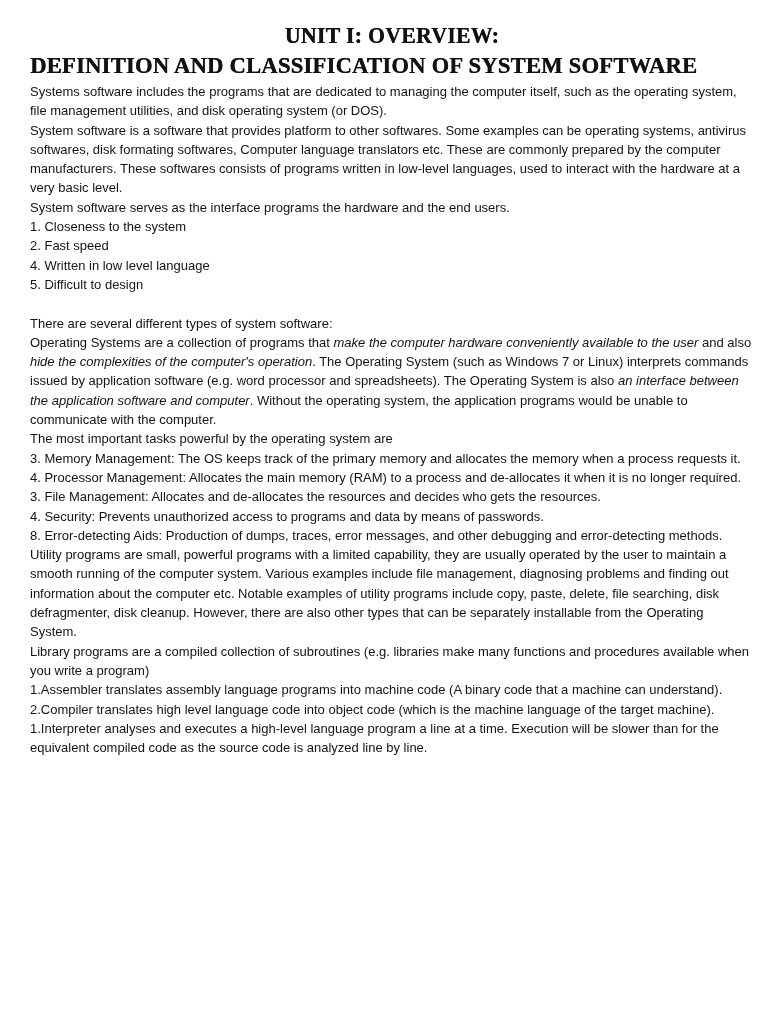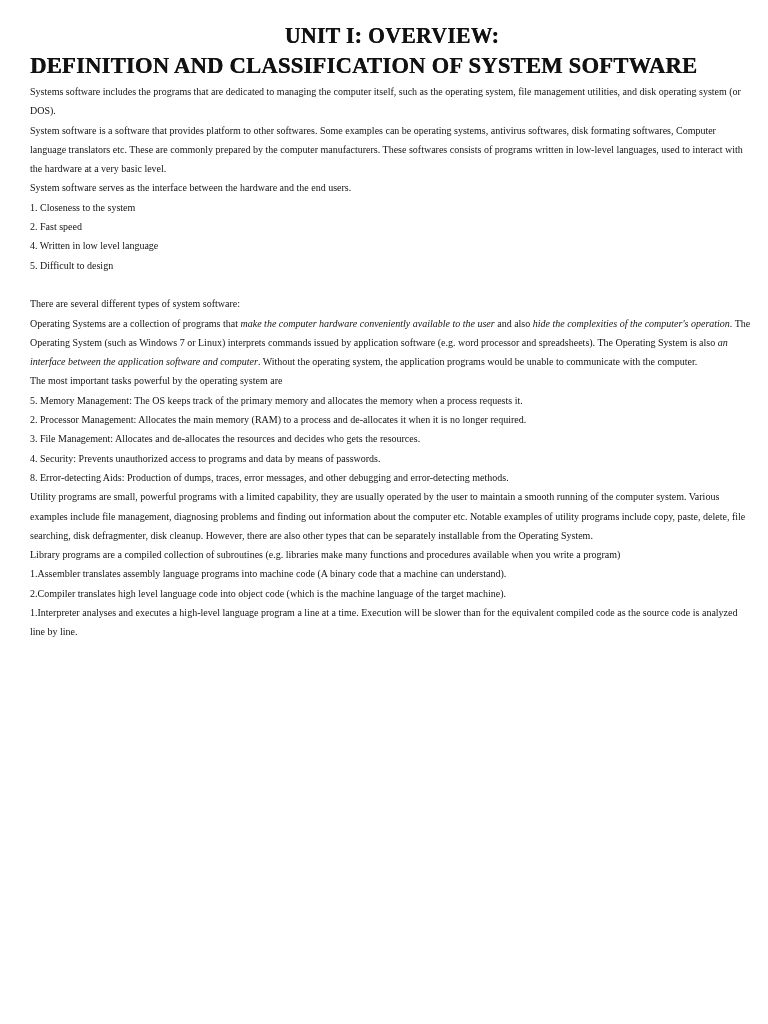--- a/index.html
+++ b/index.html
@@ -51,22 +51,22 @@
     text-align: left;
     margin: 2px 0 1px 0;
     color: #121212;
     font-variant: small-caps;
     transform: scaleX(0.985);
     transform-origin: left center;
     white-space: nowrap;
     text-shadow: 0.4px 0 0 #121212;
   }
   .body-text {
-    font-family: Liberation Serif, serif;
-    font-size: 10px;
+    font-family: Liberation Sans, sans-serif;
+    font-size: 13px;
     line-height: 19.3px;
     color: #131313;
     text-align: left;
     margin: 0;
     max-width: 726px;
     -webkit-font-smoothing: none;
   }
   .body-text p {
     margin: 0;
     padding: 0;
@@ -85,37 +85,37 @@
 
   <div class="heading-block">
     <h1 class="doc-title">UNIT I: OVERVIEW:</h1>
     <h2 class="doc-subtitle">DEFINITION AND CLASSIFICATION OF SYSTEM SOFTWARE</h2>
   </div>
 
   <div class="body-text">
 
     <p>Systems software includes the programs that are dedicated to managing the computer itself, such as the operating system, file management utilities, and disk operating system (or DOS).</p>
     <p>System software is a software that provides platform to other softwares. Some examples can be operating systems, antivirus softwares, disk formating softwares, Computer language translators etc. These are commonly prepared by the computer manufacturers. These softwares consists of programs written in low-level languages, used to interact with the hardware at a very basic level.</p>
-    <p>System software serves as the interface between the hardware and the end users.</p>
+    <p>System software serves as the interface programs the hardware and the end users.</p>
 
     <p>1. Closeness to the system</p>
     <p>2. Fast speed</p>
     <p>4. Written in low level language</p>
     <p>5. Difficult to design</p>
 
     <div class="spacer-line"></div>
 
     <p>There are several different types of system software:</p>
 
     <p><span>Operating Systems are a collection of programs that </span><em>make the computer hardware conveniently available to the user</em><span> and also </span><em>hide the complexities of the computer's operation</em><span>. The Operating System (such as Windows 7 or Linux) interprets commands issued by application software (e.g. word processor and spreadsheets). The Operating System is also </span><em>an interface between the application software and computer</em><span>. Without the operating system, the application programs would be unable to communicate with the computer.</span></p>
 
     <p>The most important tasks powerful by the operating system are</p>
 
-    <p>5. Memory Management: The OS keeps track of the primary memory and allocates the memory when a process requests it.</p>
-    <p>2. Processor Management: Allocates the main memory (RAM) to a process and de-allocates it when it is no longer required.</p>
+    <p>3. Memory Management: The OS keeps track of the primary memory and allocates the memory when a process requests it.</p>
+    <p>4. Processor Management: Allocates the main memory (RAM) to a process and de-allocates it when it is no longer required.</p>
     <p>3. File Management: Allocates and de-allocates the resources and decides who gets the resources.</p>
     <p>4. Security: Prevents unauthorized access to programs and data by means of passwords.</p>
     <p>8. Error-detecting Aids: Production of dumps, traces, error messages, and other debugging and error-detecting methods.</p>
 
     <p>Utility programs are small, powerful programs with a limited capability, they are usually operated by the user to maintain a smooth running of the computer system. Various examples include file management, diagnosing problems and finding out information about the computer etc. Notable examples of utility programs include copy, paste, delete, file searching, disk defragmenter, disk cleanup. However, there are also other types that can be separately installable from the Operating System.</p>
     <p>Library programs are a compiled collection of subroutines (e.g. libraries make many functions and procedures available when you write a program)</p>
 
     <p>1.Assembler translates assembly language programs into machine code (A binary code that a machine can understand).</p>
     <p>2.Compiler translates high level language code into object code (which is the machine language of the target machine).</p>
     <p>1.Interpreter analyses and executes a high-level language program a line at a time. Execution will be slower than for the equivalent compiled code as the source code is analyzed line by line.</p>

